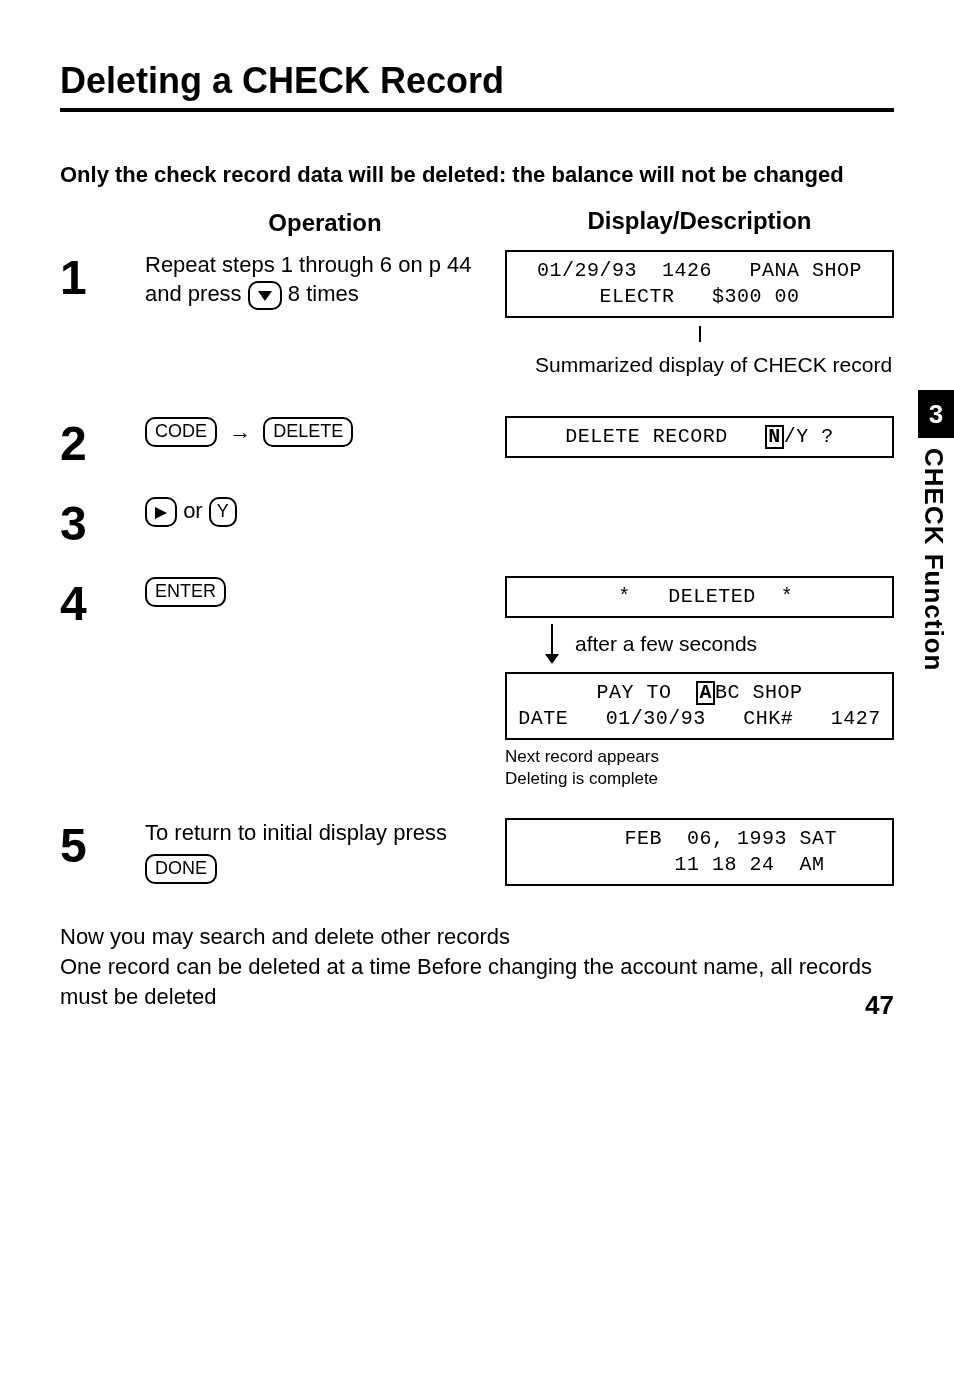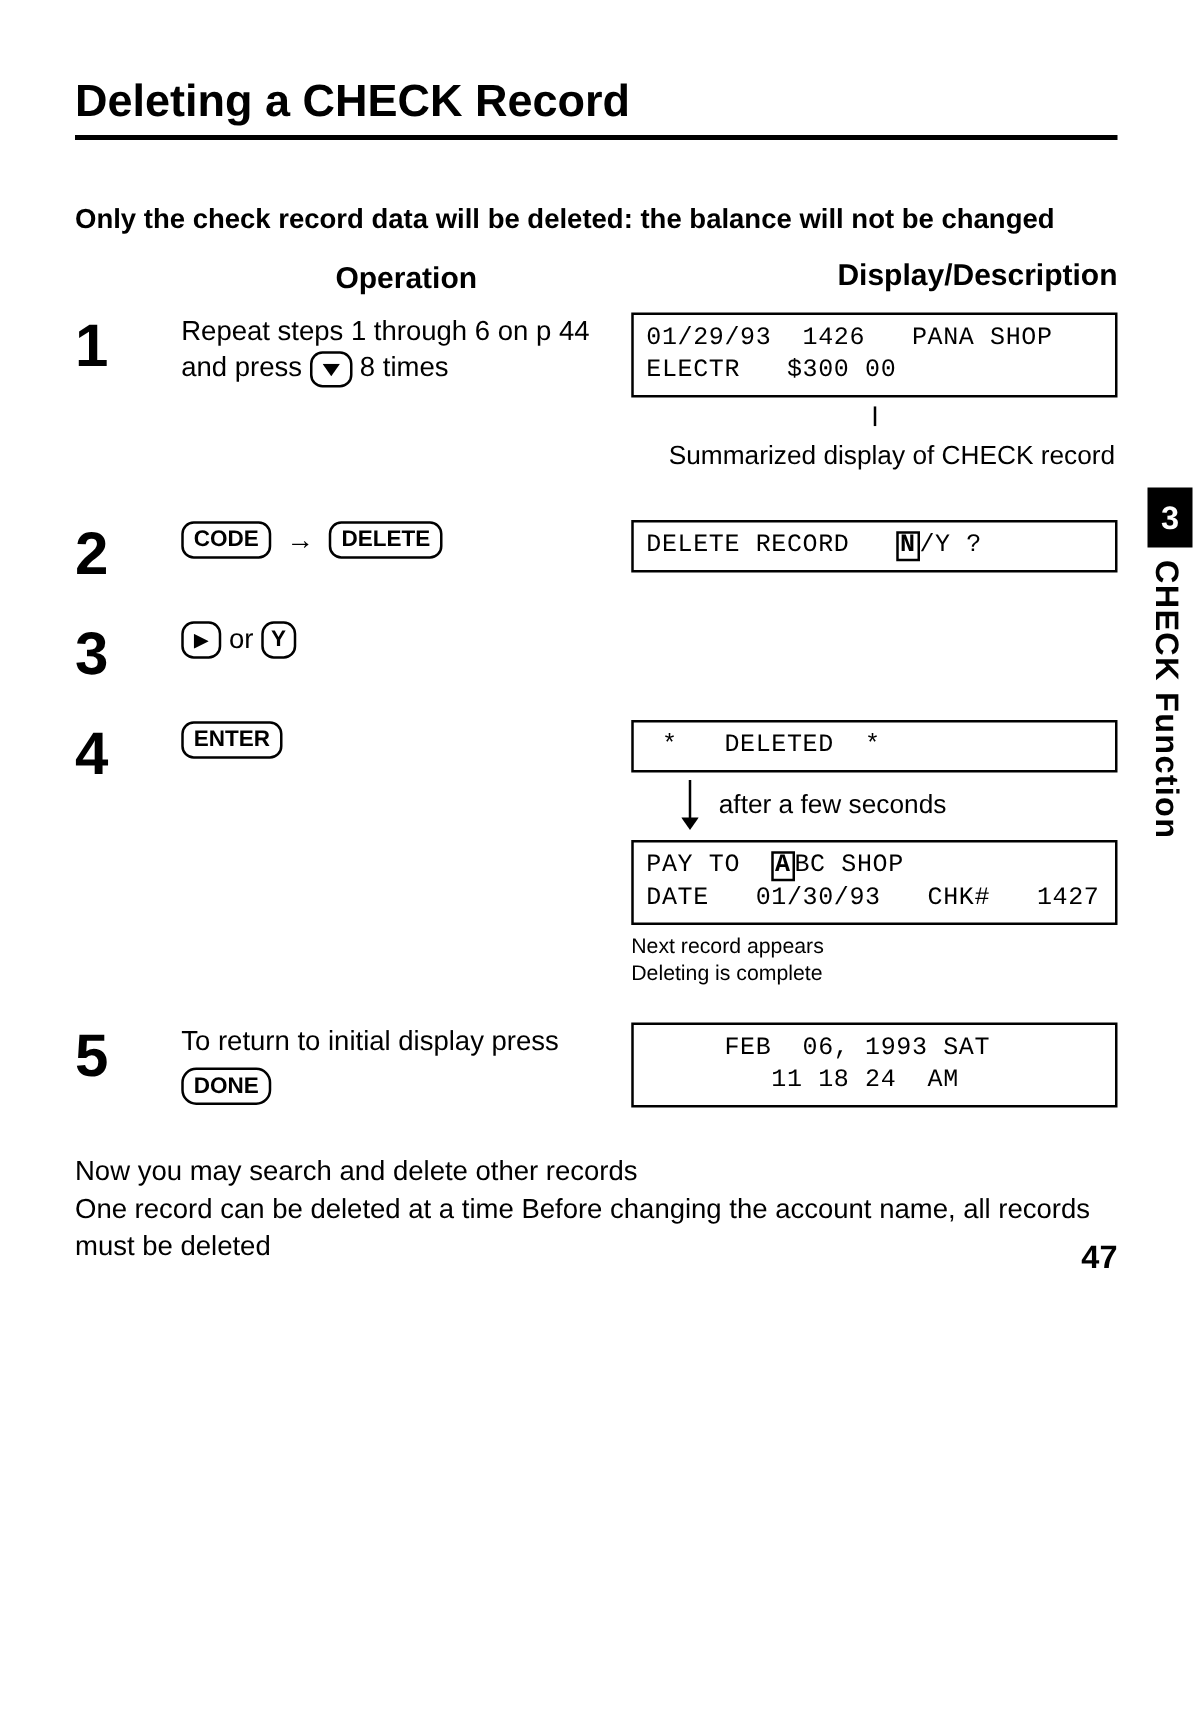--- a/index.html
+++ b/index.html
@@ -31,21 +31,21 @@
   }
   .columns {
     margin-top: 18px;
   }
   .col-headers {
     display: flex;
     margin-bottom: 10px;
   }
   .col-headers .num-col { width: 85px; }
   .col-headers .op-col { width: 360px; text-align: center; font-weight: bold; font-size: 24px; }
-  .col-headers .disp-col { flex: 1; text-align: right; font-weight: bold; font-size: 24px; }
+  .col-headers .disp-col { flex: 1; text-align: center; font-weight: bold; font-size: 24px; }
 
   .step {
     display: flex;
     align-items: flex-start;
     margin-bottom: 28px;
   }
   .num-col {
     width: 85px;
     font-size: 48px;
     font-weight: bold;
@@ -60,21 +60,21 @@
   .disp-col {
     flex: 1;
     font-size: 20px;
   }
   .keycap {
     display: inline-block;
     border: 2px solid #000;
     border-radius: 10px;
     padding: 2px 8px;
     font-size: 18px;
-    font-weight: bold;
+    font-weight: normal;
     vertical-align: middle;
     line-height: 1.2;
   }
   .keycap.small {
     padding: 2px 6px;
   }
   .arrow {
     display: inline-block;
     vertical-align: middle;
     margin: 0 6px;
@@ -82,20 +82,21 @@
   }
   .lcd {
     border: 2px solid #000;
     padding: 6px 10px;
     font-family: "Courier New", monospace;
     font-size: 20px;
     white-space: pre;
     line-height: 1.3;
     margin-bottom: 6px;
     letter-spacing: 0.5px;
+    text-align: center;
   }
   .lcd-note {
     font-size: 21px;
     margin: 4px 0 10px 30px;
     line-height: 1.3;
   }
   .nyblock {
     display:inline-block;
     border:2px solid #000;
     padding: 0 1px;
@@ -239,21 +240,21 @@
 DATE   01/30/93   CHK#   1427</span></div>
         <div class="desc-line" style="white-space:pre-line">Next record appears
 Deleting is complete</div>
       </div>
     </div>
 
     <div class="step">
       <div class="num-col">5</div>
       <div class="op-col">
         <span>To return to initial display press</span><br>
-        <span class="keycap" style="margin-top:6px; display:inline-block;border-radius:12px;">DONE</span>
+        <span class="keycap" style="margin-top:6px; display:inline-block;">DONE</span>
       </div>
       <div class="disp-col">
         <div class="lcd">     FEB  06, 1993 SAT
         11 18 24  AM</div>
       </div>
     </div>
 
   </div>
 
   <div class="footer-note" style="white-space:pre-line">Now you may search and delete other records

